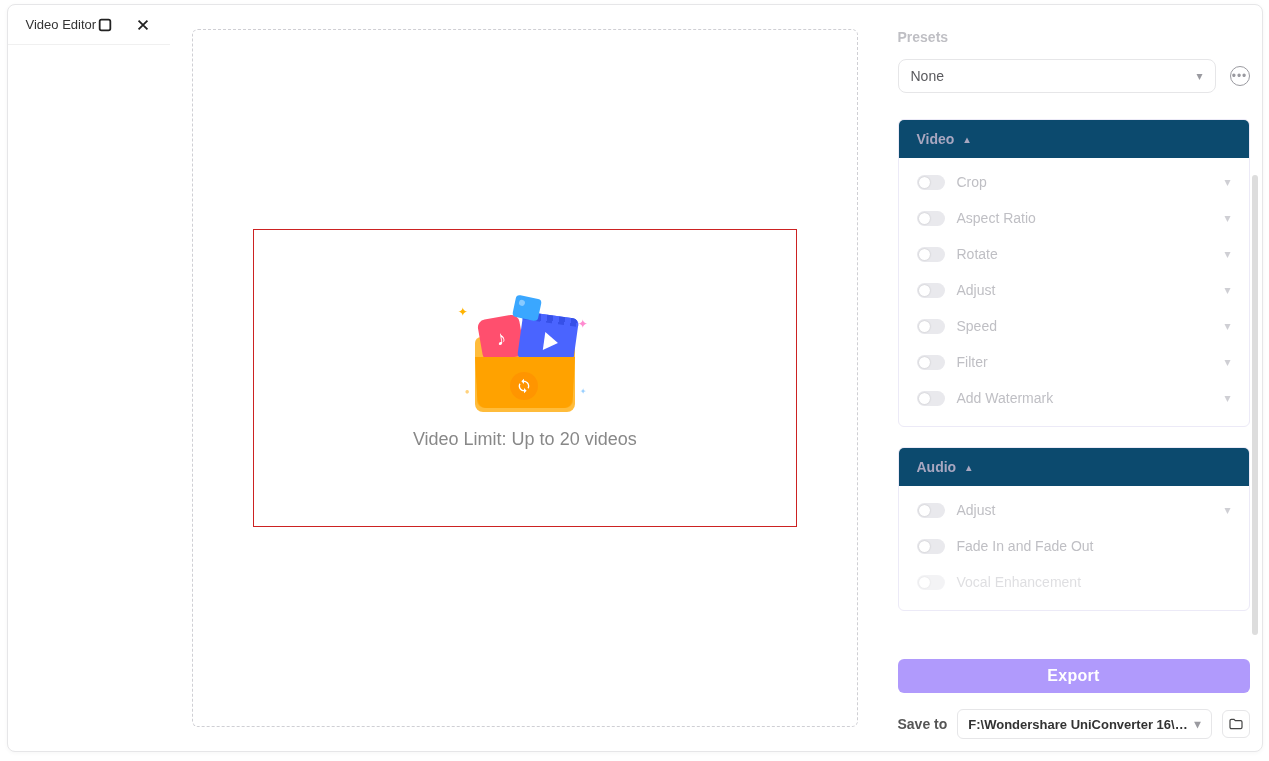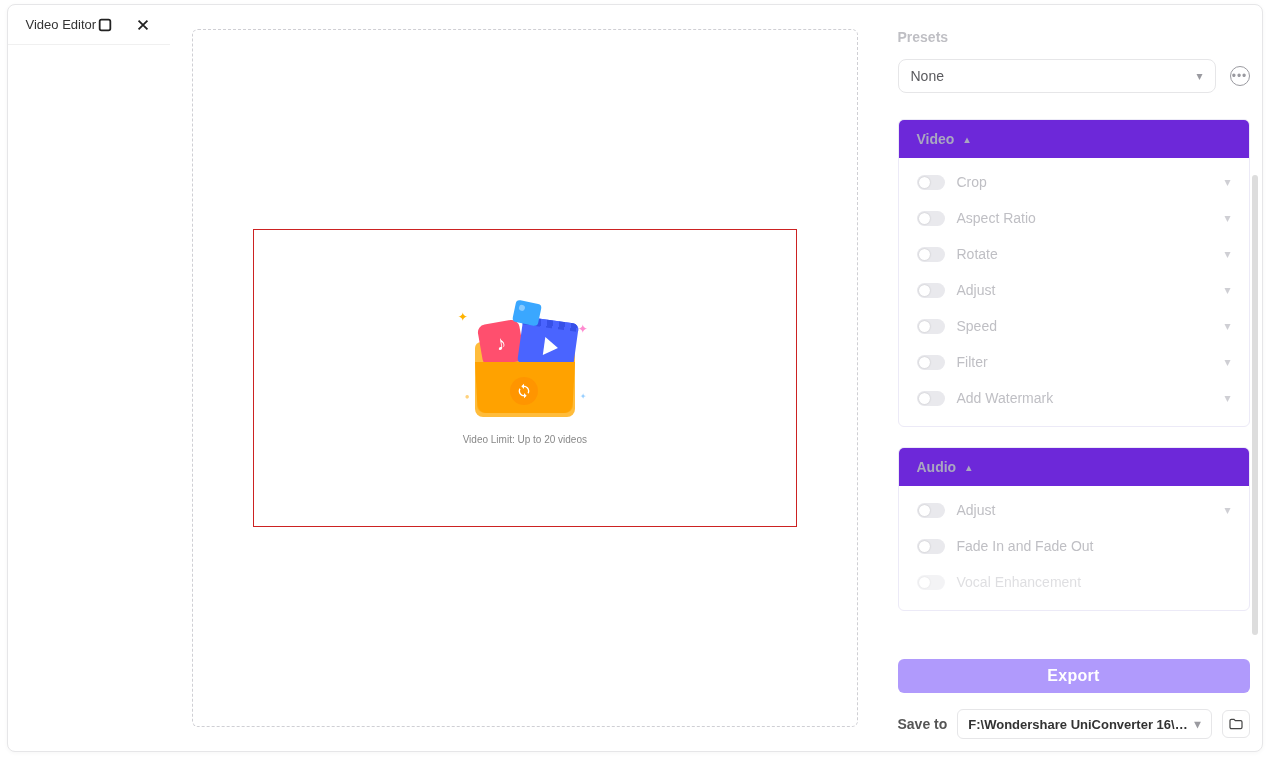--- a/index.html
+++ b/index.html
@@ -27,21 +27,21 @@
   .dropzone {
     flex: 1; border: 1px dashed #cfcfd4; border-radius: 6px; display: flex;
     align-items: center; justify-content: center;
   }
   .redbox {
     width: 544px; height: 298px; border: 1px solid #c22; position: relative;
     display: flex; flex-direction: column; align-items: center; justify-content: center;
   }
   .illus { width: 150px; height: 130px; position: relative; margin-top: -20px; }
   .headline { font-size: 20px; font-weight: 700; color: #111; margin-top: 20px; }
-  .subline { font-size: 10px; color: #888; margin-top: 12px; }
+  .subline { font-size: 18px; color: #888; margin-top: 12px; }
 
   .right {
     width: 382px; display: flex; flex-direction: column;
     padding: 24px 12px 12px 18px;
     position: relative;
   }
   .right-scroll {
     position: absolute; right: 4px; top: 170px; width: 6px; height: 460px;
     background: #ddd; border-radius: 3px;
   }
@@ -58,21 +58,21 @@
     width: 20px; height: 20px; border: 1.5px solid #9a9aa0; border-radius: 50%;
     display: flex; align-items: center; justify-content: center; cursor: pointer;
     color: #9a9aa0; font-size: 12px; letter-spacing: 1px;
   }
 
   .section {
     border: 1px solid #eceaf7; border-radius: 6px; margin-bottom: 20px;
     overflow: hidden;
   }
   .section-header {
-    height: 38px; background: #6d28d9; display: flex; align-items: center;
+    height: 38px; background: #0c4a6e; display: flex; align-items: center;
     padding: 0 18px; color: #a9a7c0; font-weight: 600; font-size: 14px;
     cursor: pointer;
   }
   .section-header .chev { margin-left: 10px; font-size: 10px; color: #a9a7c0; }
   .section-body { padding: 6px 18px 10px; }
   .row {
     height: 36px; display: flex; align-items: center; gap: 12px;
   }
   .toggle {
     width: 28px; height: 15px; border-radius: 999px; background: #e9e9ed;

